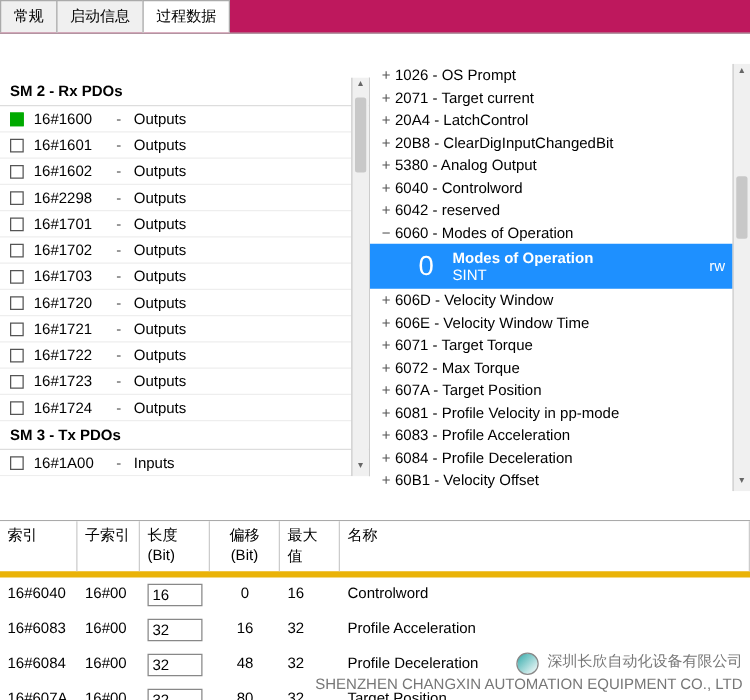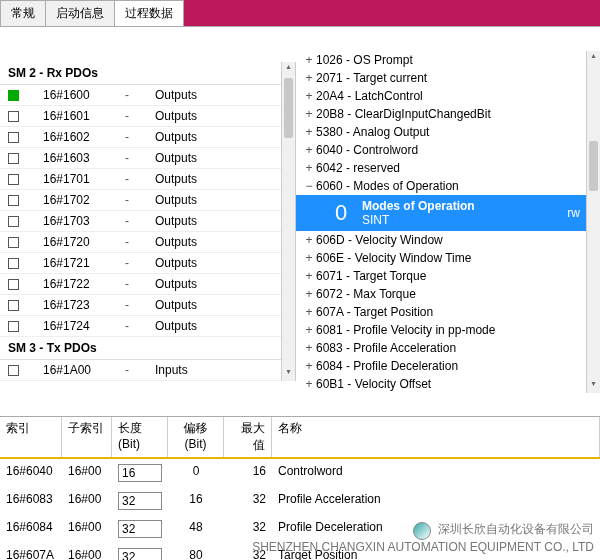--- a/index.html
+++ b/index.html
@@ -5,48 +5,48 @@
   * { box-sizing: border-box; margin: 0; padding: 0; font-family: "Segoe UI", Tahoma, sans-serif; font-size: 12px; }
   body { background: #fff; width: 600px; height: 560px; overflow: hidden; }
   .tabs { display: flex; border-bottom: 1px solid #aaa; background: #be185d; }
   .tab { padding: 4px 10px; border: 1px solid #aaa; border-bottom: none; margin-right: -1px; background: #f0f0f0; cursor: pointer; }
   .tab.active { background: #fff; }
   .main { display: flex; height: 390px; border-bottom: 1px solid #aaa; align-items: center; }
   .left { width: 296px; border-right: 1px solid #ccc; overflow: hidden; position: relative; }
   .right { flex: 1; overflow: hidden; position: relative; }
   .scroll { overflow-y: hidden; height: 100%; }
   .sect-head { font-weight: bold; padding: 4px 8px; border-bottom: 1px solid #ddd; }
-  .row { display: flex; align-items: center; padding: 3px 8px; border-bottom: 1px solid #eee; cursor: pointer; gap: 16px; }
+  .row { display: flex; align-items: center; padding: 3px 8px; border-bottom: 1px solid #eee; cursor: pointer; }
   .row .cb { width: 11px; height: 11px; border: 1px solid #555; margin-right: 8px; background: #fff; }
   .row .cb.filled { background: #0a0; border-color: #0a0; }
   .row .idx { width: 66px; }
   .row .dash { width: 14px; color: #555; }
   .row .nm { flex: 1; }
   .vbar { position: absolute; right: 0; top: 0; bottom: 0; width: 14px; background: #f0f0f0; border-left: 1px solid #ccc; }
   .vbar .thumb { position: absolute; left: 2px; right: 2px; background: #c8c8c8; border-radius: 2px; }
   .vbar .arrow { position: absolute; left: 0; right: 0; height: 14px; text-align: center; font-size: 8px; color: #666; }
   .tree-row { display: flex; align-items: center; padding: 2px 6px; cursor: pointer; }
   .tree-row .sign { width: 14px; text-align: center; color: #555; }
   .tree-row .tx { flex: 1; white-space: nowrap; overflow: hidden; }
   .sel-block { background: #1e90ff; color: #fff; padding: 4px 10px 4px 32px; display: flex; align-items: center; }
   .sel-block .big0 { font-size: 22px; font-weight: 300; width: 26px; text-align: center; margin-right: 8px; }
   .sel-block .title { font-weight: bold; }
   .sel-block .sub { font-weight: normal; }
   .sel-block .rw { margin-left: auto; padding-right: 10px; }
   .grid { }
-  .grid-head { display: flex; border-bottom: 2px solid #eab308; background: #fff; }
+  .grid-head { display: flex; border-bottom: 5px solid #eab308; background: #fff; }
   .grid-head > div { padding: 3px 6px; border-right: 1px solid #ccc; }
   .grid-body { }
   .grid-row { display: flex; padding: 3px 0; }
   .grid-row > div { padding: 2px 6px; }
   .c-idx { width: 62px; }
   .c-sub { width: 50px; }
   .c-len { width: 56px; }
   .c-off { width: 56px; text-align: center; }
-  .c-max { width: 48px; text-align: right; }
+  .c-max { width: 48px; text-align: left; }
   .c-name { flex: 1; }
   .inp { width: 44px; height: 18px; border: 1px solid #888; padding: 0 3px; background: #fff; }
   .wm { position: absolute; right: 6px; bottom: 6px; font-size: 9px; color: #777; pointer-events: none; text-align: right; }
   .wm .logo { display:inline-block; width:18px; height:18px; border:1px solid #888; border-radius:50%; background:linear-gradient(135deg,#3aa 0%,#fff 100%); vertical-align:middle; margin-right:4px; }
 </style>
 </head>
 <body>
 
 <div class="tabs">
   <div class="tab">常规</div>
@@ -71,21 +71,21 @@
           <span class="nm">Outputs</span>
         </div>
         <div class="row">
           <span class="cb"></span>
           <span class="idx">16#1602</span>
           <span class="dash">-</span>
           <span class="nm">Outputs</span>
         </div>
         <div class="row">
           <span class="cb"></span>
-          <span class="idx">16#1603</span>
+          <span class="idx">16#2298</span>
           <span class="dash">-</span>
           <span class="nm">Outputs</span>
         </div>
         <div class="row">
           <span class="cb"></span>
           <span class="idx">16#1701</span>
           <span class="dash">-</span>
           <span class="nm">Outputs</span>
         </div>
         <div class="row">

